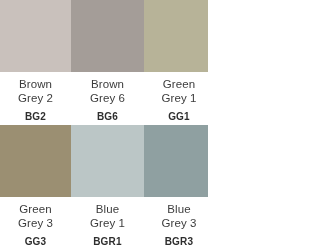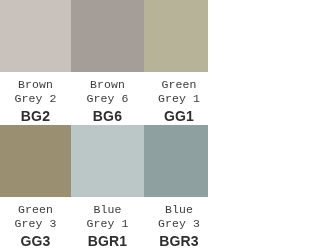--- a/index.html
+++ b/index.html
@@ -54,25 +54,24 @@
     padding-top: 6px;
     box-sizing: border-box;
   }
   .swatch-name {
     font-size: 11.5px;
     line-height: 13.5px;
     color: #3c3c3c;
     text-align: center;
     letter-spacing: 0.1px;
     white-space: pre-line;
-    font-family: Liberation Mono, monospace;
   }
   .swatch-code {
     margin-top: 6px;
-    font-size: 14px;
+    font-size: 10px;
     line-height: 11px;
     font-weight: bold;
     color: #2e2e2e;
     text-align: center;
     letter-spacing: 0.2px;
   }
 </style>
 </head>
 <body>
 

